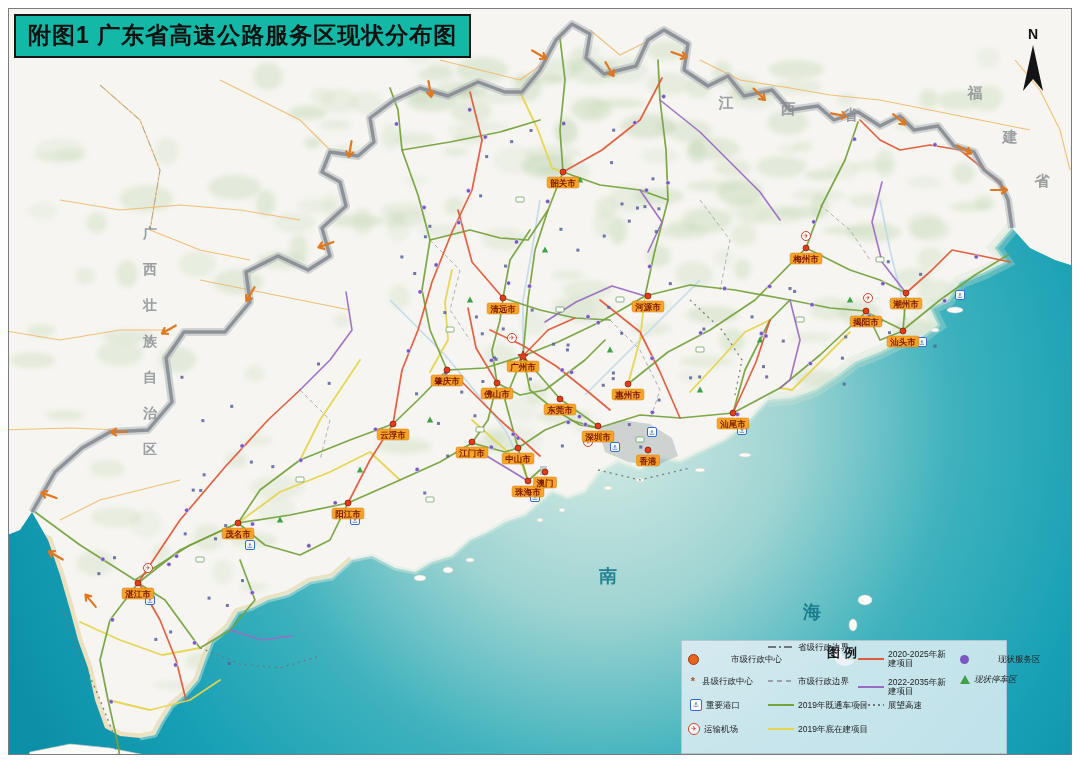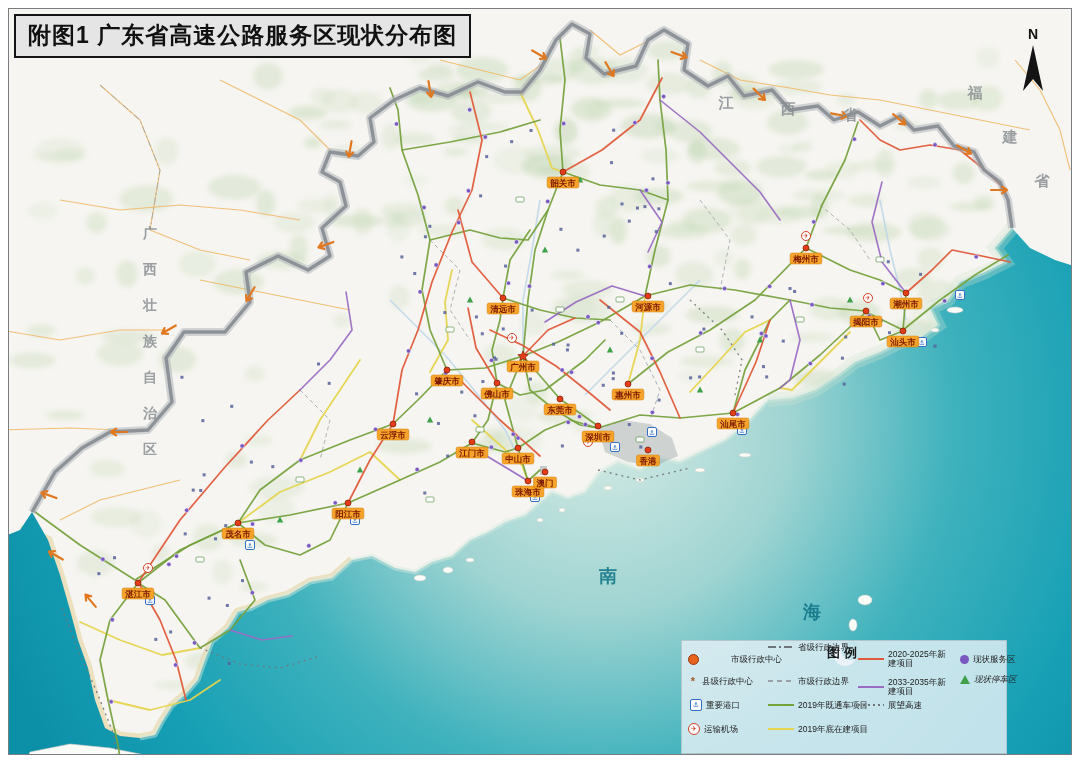--- a/index.html
+++ b/index.html
@@ -1,20 +1,20 @@
 <!DOCTYPE html>
 <html><head>
 <meta charset="utf-8">
 <style>
   html,body{margin:0;padding:0;background:#fff;}
   .page{position:relative;width:1080px;height:763px;overflow:hidden;background:#fff;
         font-family:"Liberation Sans","DejaVu Sans",sans-serif;}
   #map{position:absolute;left:0;top:0;width:1080px;height:763px;}
   .frame{position:absolute;inset:8px;border:1.5px solid #7a7d80;box-shadow:0 0 0 10px #fff;pointer-events:none;}
-  .title-box{position:absolute;left:14px;top:14px;background:#e5e5e5;border:2px solid #141414;
+  .title-box{position:absolute;left:14px;top:14px;background:#14b8a6;border:2px solid #141414;
              padding:4px 12px 5px 12px;z-index:30;}
   .title-box span{font-size:23px;font-weight:bold;color:#111;letter-spacing:1px;white-space:nowrap;}
   .north{position:absolute;left:1018px;top:28px;width:30px;text-align:center;z-index:25;}
   .north .n{font-size:14px;font-weight:bold;color:#111;line-height:13px;}
   .legend{position:absolute;left:681px;top:640px;width:326px;height:114px;z-index:20;
           background:rgba(230,240,246,0.82);border:1px solid rgba(150,165,175,0.5);box-sizing:border-box;}
   .lg-title{position:absolute;left:0;right:0;top:3px;text-align:center;font-size:13px;
             font-weight:bold;color:#1a1a1a;letter-spacing:4px;}
   .li{position:absolute;display:flex;align-items:center;height:12px;}
   .li .lab{font-size:8.5px;color:#222;white-space:nowrap;line-height:9px;}
@@ -800,27 +800,27 @@
         <div class="li" style="left: 86px; top: 82px;">
           <span class="sym symline" style="width:26px;background:#e6d44e;"></span>
           <span class="lab">2019年底在建项目</span>
         </div>
         <div class="li" style="left: 176px; top: 12px; align-items: center;">
           <span class="sym symline" style="width:26px;background:#e05a3a;"></span>
           <span class="lab wrap">2020-2025年新建项目</span>
         </div>
         <div class="li" style="left: 176px; top: 40px;">
           <span class="sym symline" style="width:26px;background:#9b6bc4;"></span>
-          <span class="lab wrap">2033-2035年新建项目</span>
+          <span class="lab wrap">2022-2035年新建项目</span>
         </div>
         <div class="li" style="left: 176px; top: 58px;">
           <span class="sym symline" style="width:26px;background:repeating-linear-gradient(90deg,#6f7479 0 2px,transparent 2px 5px);"></span>
           <span class="lab">展望高速</span>
         </div>
-        <div class="li" style="left: 278px; top: 12px;">
+        <div class="li" style="left: 278px; top: 12px; gap: 25px;">
           <span class="sym" style="width:9px;height:9px;border-radius:50%;background:#7a58c2;"></span>
           <span class="lab">现状服务区</span>
         </div>
         <div class="li" style="left: 278px; top: 32px; font-style: italic;">
           <span class="sym" style="width:0;height:0;border-left:5px solid transparent;border-right:5px solid transparent;border-bottom:9px solid #3fa24a;"></span>
           <span class="lab">现状停车区</span>
         </div>
       </div>
   </div>
 </div>

